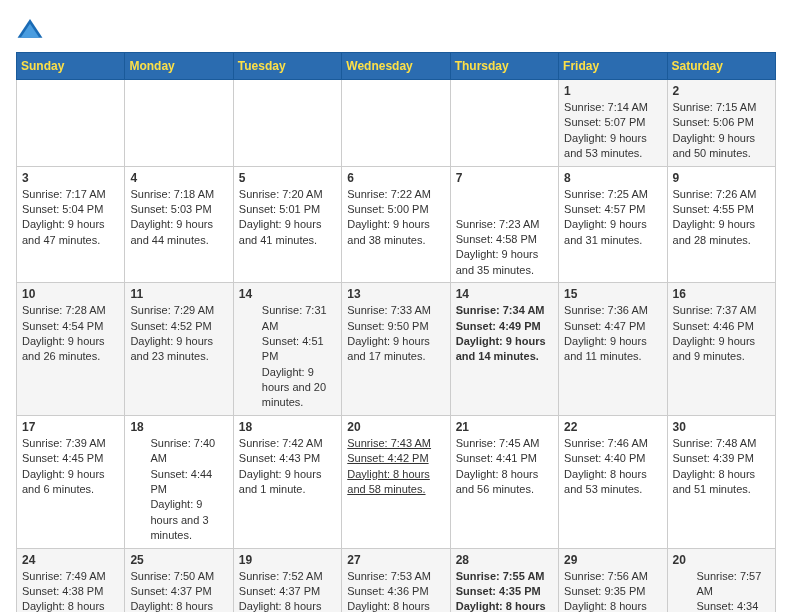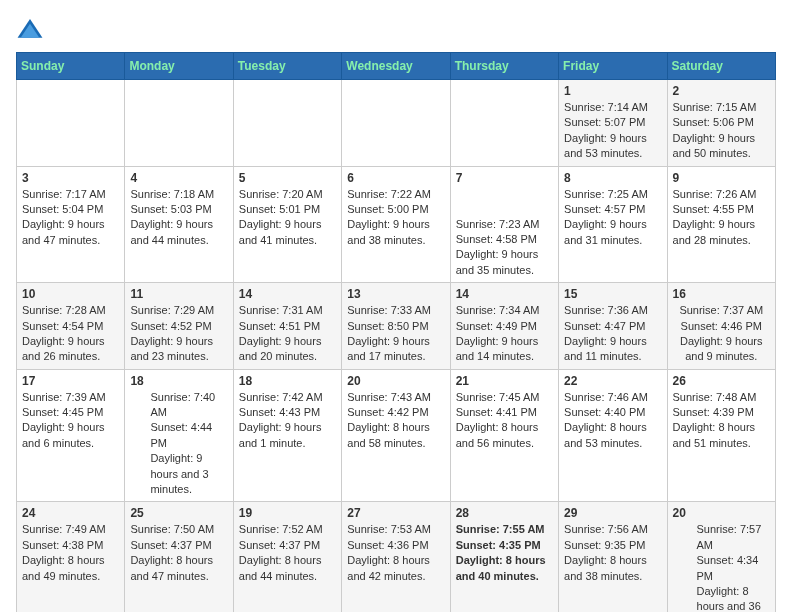--- a/index.html
+++ b/index.html
@@ -37,21 +37,21 @@
       font-size: 14px;
       color: #555;
     }
     table {
       width: 100%;
       border-collapse: collapse;
       table-layout: fixed;
     }
     thead tr th {
       background-color: #2b6cb0;
-      color: #86efac;
+      color: #fde047;
       font-size: 12px;
       font-weight: bold;
       padding: 6px 4px;
       text-align: left;
       border: 1px solid #1a5a9a;
     }
     tbody tr td {
       vertical-align: top;
       border: 1px solid #ccc;
       padding: 4px 5px;
@@ -182,45 +182,45 @@
 Daylight: 9 hours and 26 minutes.</div>
         </td>
         <td>
           <span class="day-number">11</span>
           <div class="day-info" style="white-space: pre-line;">Sunrise: 7:29 AM
 Sunset: 4:52 PM
 Daylight: 9 hours and 23 minutes.</div>
         </td>
         <td>
           <span class="day-number">14</span>
-          <div class="day-info" style="white-space: pre-line;">Sunrise: 7:31 AM
+          <div class="day-info" style="white-space: pre-line; margin-left: 23px;">Sunrise: 7:31 AM
 Sunset: 4:51 PM
 Daylight: 9 hours and 20 minutes.</div>
         </td>
         <td>
           <span class="day-number">13</span>
           <div class="day-info" style="white-space: pre-line;">Sunrise: 7:33 AM
-Sunset: 8:50 PM
+Sunset: 9:50 PM
 Daylight: 9 hours and 17 minutes.</div>
         </td>
         <td>
           <span class="day-number">14</span>
-          <div class="day-info" style="white-space: pre-line;">Sunrise: 7:34 AM
+          <div class="day-info" style="white-space: pre-line; font-weight: bold;">Sunrise: 7:34 AM
 Sunset: 4:49 PM
 Daylight: 9 hours and 14 minutes.</div>
         </td>
         <td>
           <span class="day-number">15</span>
           <div class="day-info" style="white-space: pre-line;">Sunrise: 7:36 AM
 Sunset: 4:47 PM
 Daylight: 9 hours and 11 minutes.</div>
         </td>
         <td>
           <span class="day-number">16</span>
-          <div class="day-info" style="white-space: pre-line; text-align: center;">Sunrise: 7:37 AM
+          <div class="day-info" style="white-space: pre-line;">Sunrise: 7:37 AM
 Sunset: 4:46 PM
 Daylight: 9 hours and 9 minutes.</div>
         </td>
       </tr>
       <tr>
         <td>
           <span class="day-number">17</span>
           <div class="day-info" style="white-space: pre-line;">Sunrise: 7:39 AM
 Sunset: 4:45 PM
 Daylight: 9 hours and 6 minutes.</div>
@@ -232,38 +232,38 @@
 Daylight: 9 hours and 3 minutes.</div>
         </td>
         <td>
           <span class="day-number">18</span>
           <div class="day-info" style="white-space: pre-line;">Sunrise: 7:42 AM
 Sunset: 4:43 PM
 Daylight: 9 hours and 1 minute.</div>
         </td>
         <td>
           <span class="day-number">20</span>
-          <div class="day-info" style="white-space: pre-line;">Sunrise: 7:43 AM
+          <div class="day-info" style="white-space: pre-line; text-decoration: underline;">Sunrise: 7:43 AM
 Sunset: 4:42 PM
 Daylight: 8 hours and 58 minutes.</div>
         </td>
         <td>
           <span class="day-number">21</span>
           <div class="day-info" style="white-space: pre-line;">Sunrise: 7:45 AM
 Sunset: 4:41 PM
 Daylight: 8 hours and 56 minutes.</div>
         </td>
         <td>
           <span class="day-number">22</span>
           <div class="day-info" style="white-space: pre-line;">Sunrise: 7:46 AM
 Sunset: 4:40 PM
 Daylight: 8 hours and 53 minutes.</div>
         </td>
         <td>
-          <span class="day-number">26</span>
+          <span class="day-number">30</span>
           <div class="day-info" style="white-space: pre-line;">Sunrise: 7:48 AM
 Sunset: 4:39 PM
 Daylight: 8 hours and 51 minutes.</div>
         </td>
       </tr>
       <tr>
         <td>
           <span class="day-number">24</span>
           <div class="day-info" style="white-space: pre-line;">Sunrise: 7:49 AM
 Sunset: 4:38 PM

